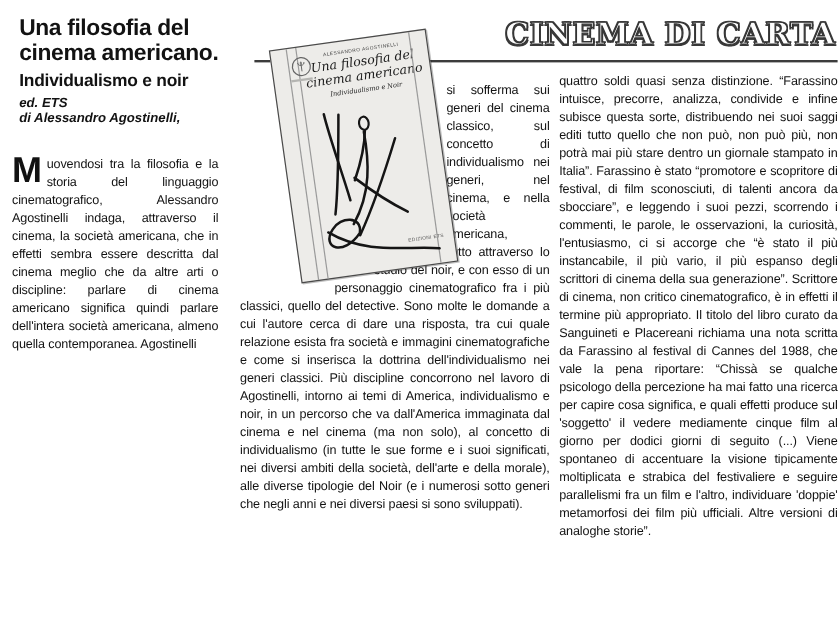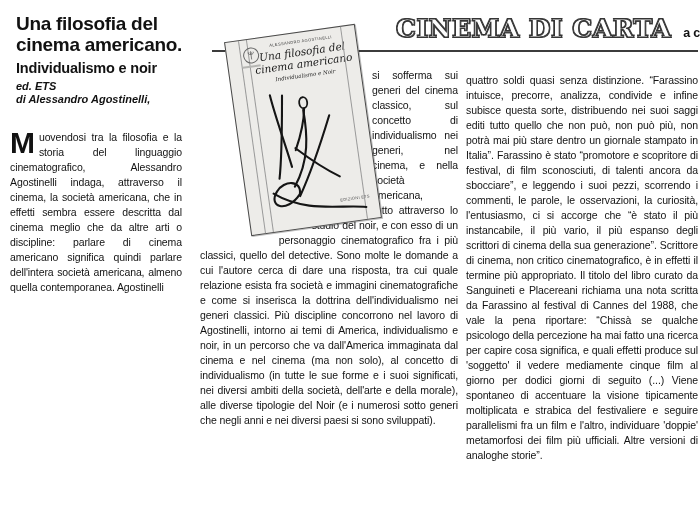--- a/index.html
+++ b/index.html
@@ -14,28 +14,29 @@
   .title-block{position:absolute; left:16px; top:13px; width:174px;}
   .art-title{font-size:19px; line-height:21px; font-weight:bold; letter-spacing:-0.3px; margin:0;}
   .art-subtitle{font-size:14.5px; font-weight:bold; letter-spacing:-0.2px; margin:5px 0 0 0;}
   .art-byline{font-size:11px; font-weight:bold; font-style:italic; line-height:13px; margin-top:4px;}
   
   .masthead{position:absolute; left:396px; top:14px; width:302px; display:flex; align-items:baseline; white-space:nowrap;}
   .masthead-title{
     font-family:"DejaVu Serif", serif; font-size:25px; font-weight:bold; letter-spacing:0.5px;
     color:#fdfdfd; -webkit-text-stroke:1px #333;
     text-shadow:-1px -1px 0 #3a3a3a, 1px -1px 0 #3a3a3a, -1px 1px 0 #3a3a3a, 1px 1px 0 #3a3a3a;
+    margin-left:25px;
   }
   .masthead-curator{font-size:12.5px; font-weight:bold; margin-left:12px; letter-spacing:-0.2px;}
   .head-rule{position:absolute; left:212px; top:50px; width:486px; height:2px; background:var(--rule); z-index:1;}
   
   .bodytext{font-size:10.5px; line-height:15px; text-align:justify; letter-spacing:-0.1px; color:var(--text);}
   .col1{position:absolute; left:10px; top:119px; width:172px;}
   .col2{position:absolute; left:200px; top:57px; width:258px; z-index:2;}
-  .col3{position:absolute; left:466px; top:62px; width:232px;}
+  .col3{position:absolute; left:466px; top:50px; width:232px;}
   .dropcap{float:left; font-size:30px; line-height:24px; font-weight:bold; margin:1px 4px 0 0;}
   .book-wrap-spacer{
     float:left; width:172px; height:175px;
     shape-outside:polygon(0 0, 100% 0, 100% 70%, 33% 100%, 0 100%);
   }
   
   .book{
     position:absolute; left:237px; top:32px; width:130px; height:194px;
     background:var(--cover_bg); border:1px solid #4a4a4a; z-index:3;
     transform:rotate(-8deg); box-shadow:1px 1px 0 rgba(0,0,0,0.25);

